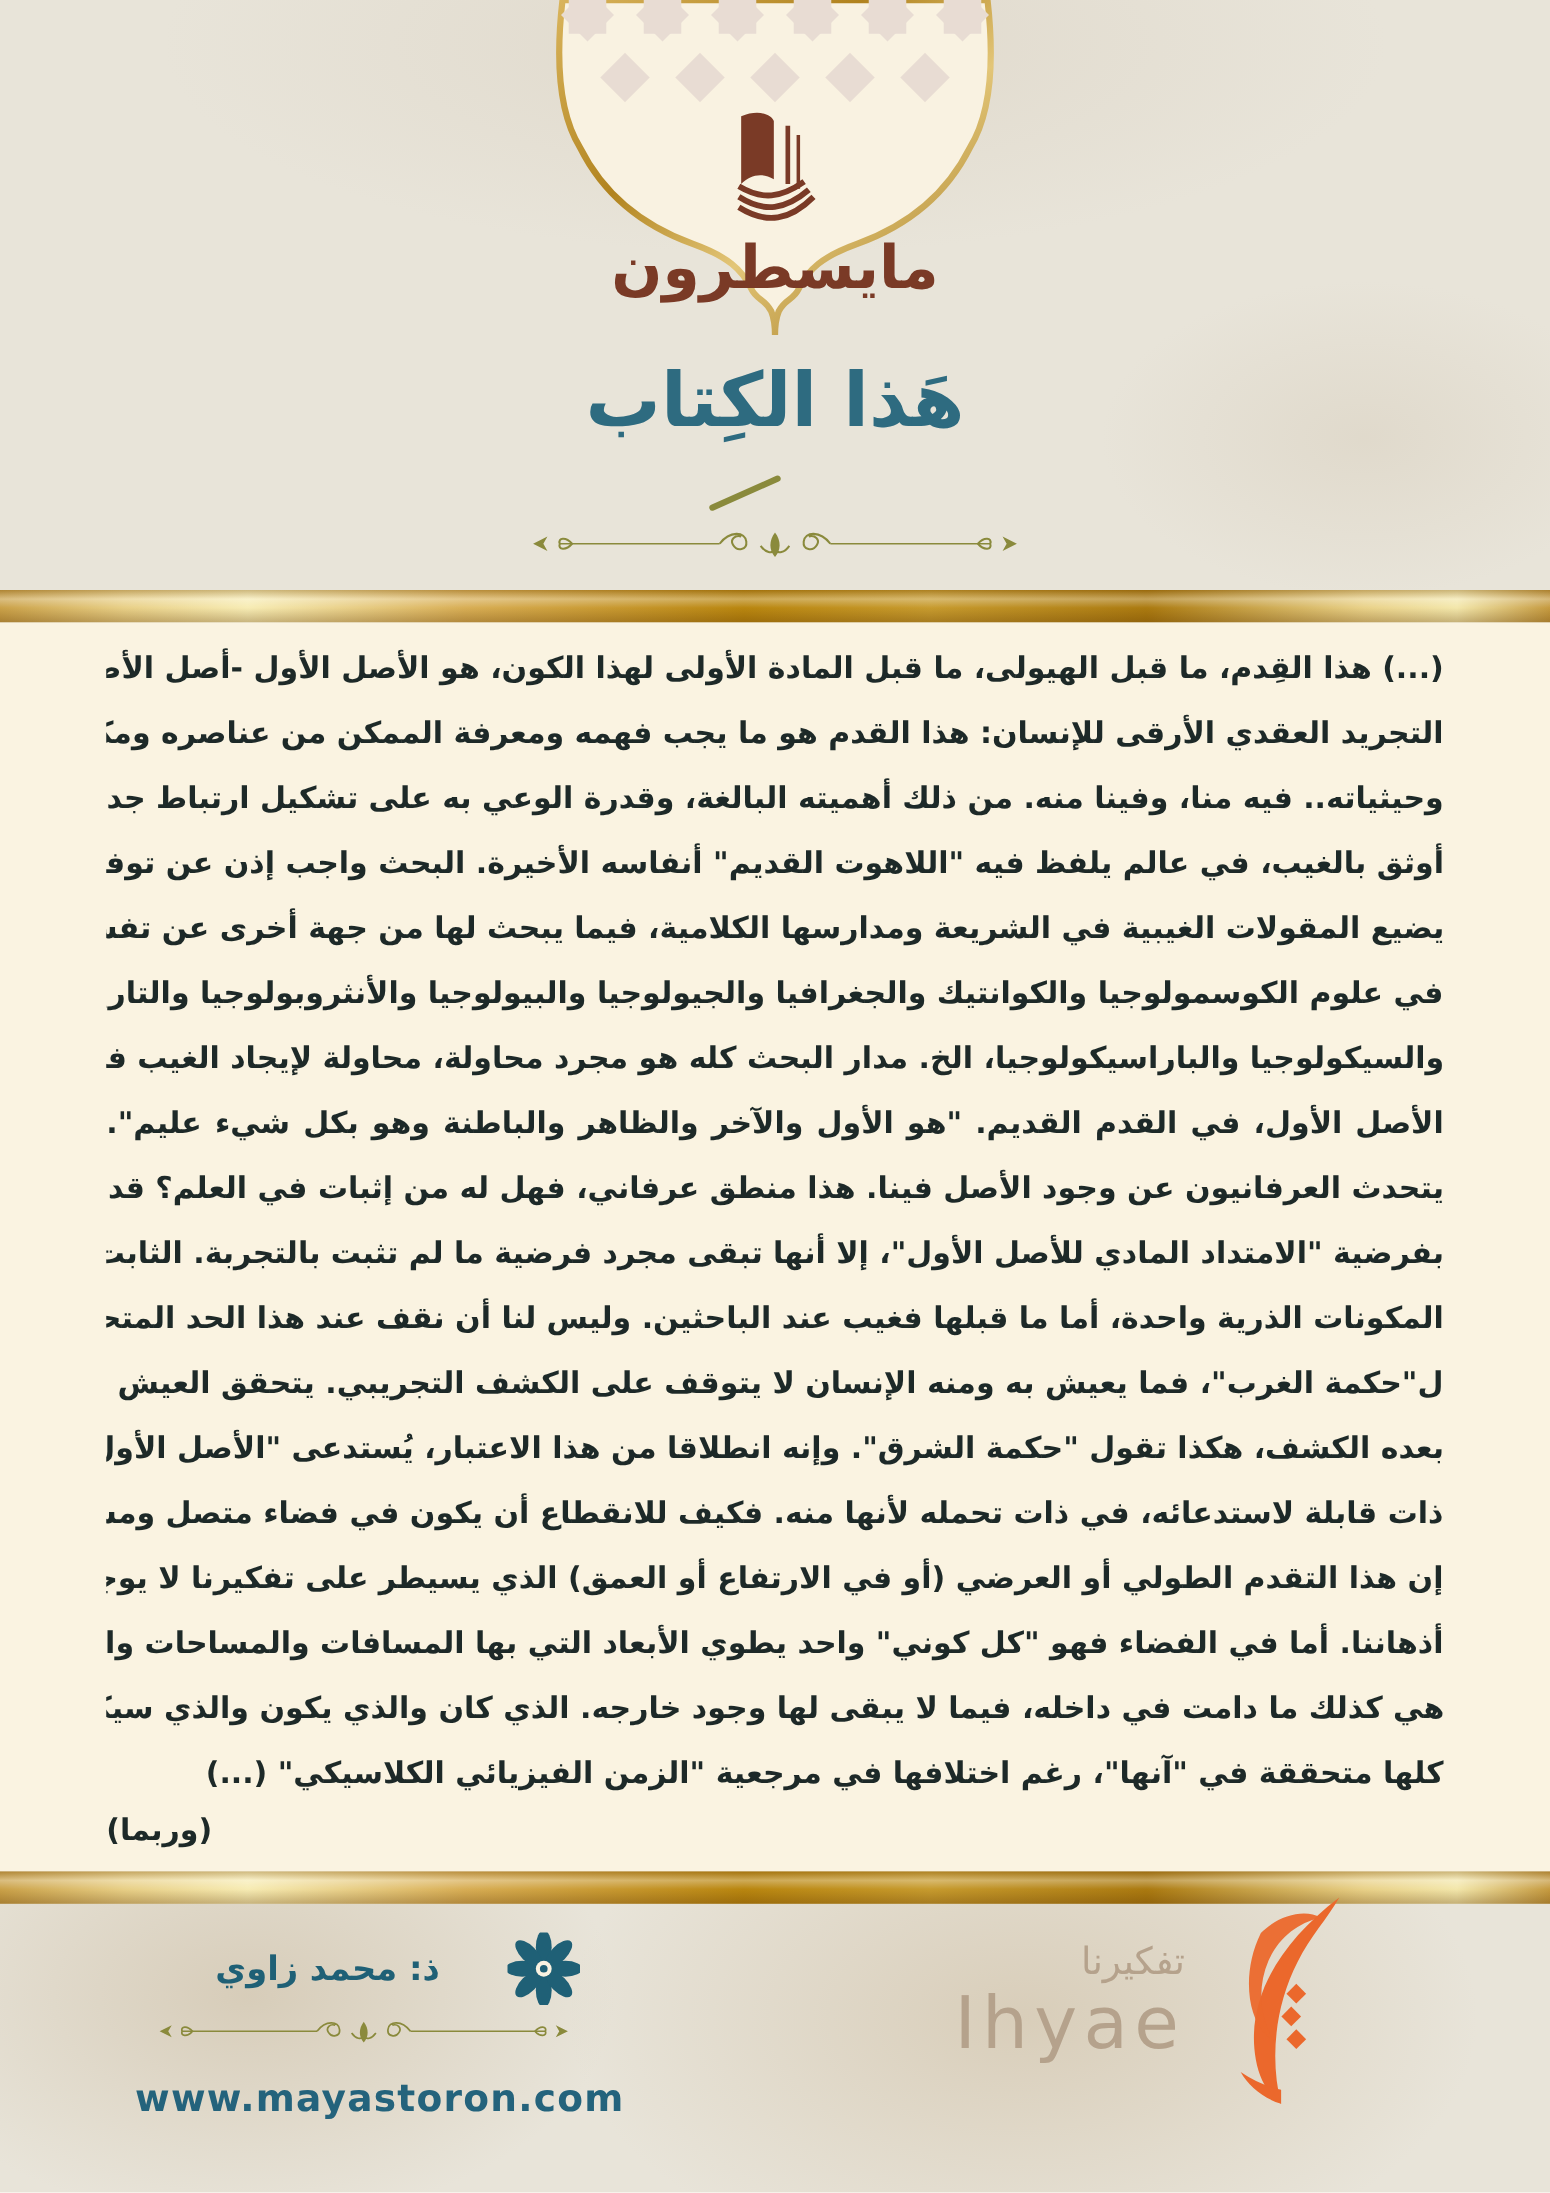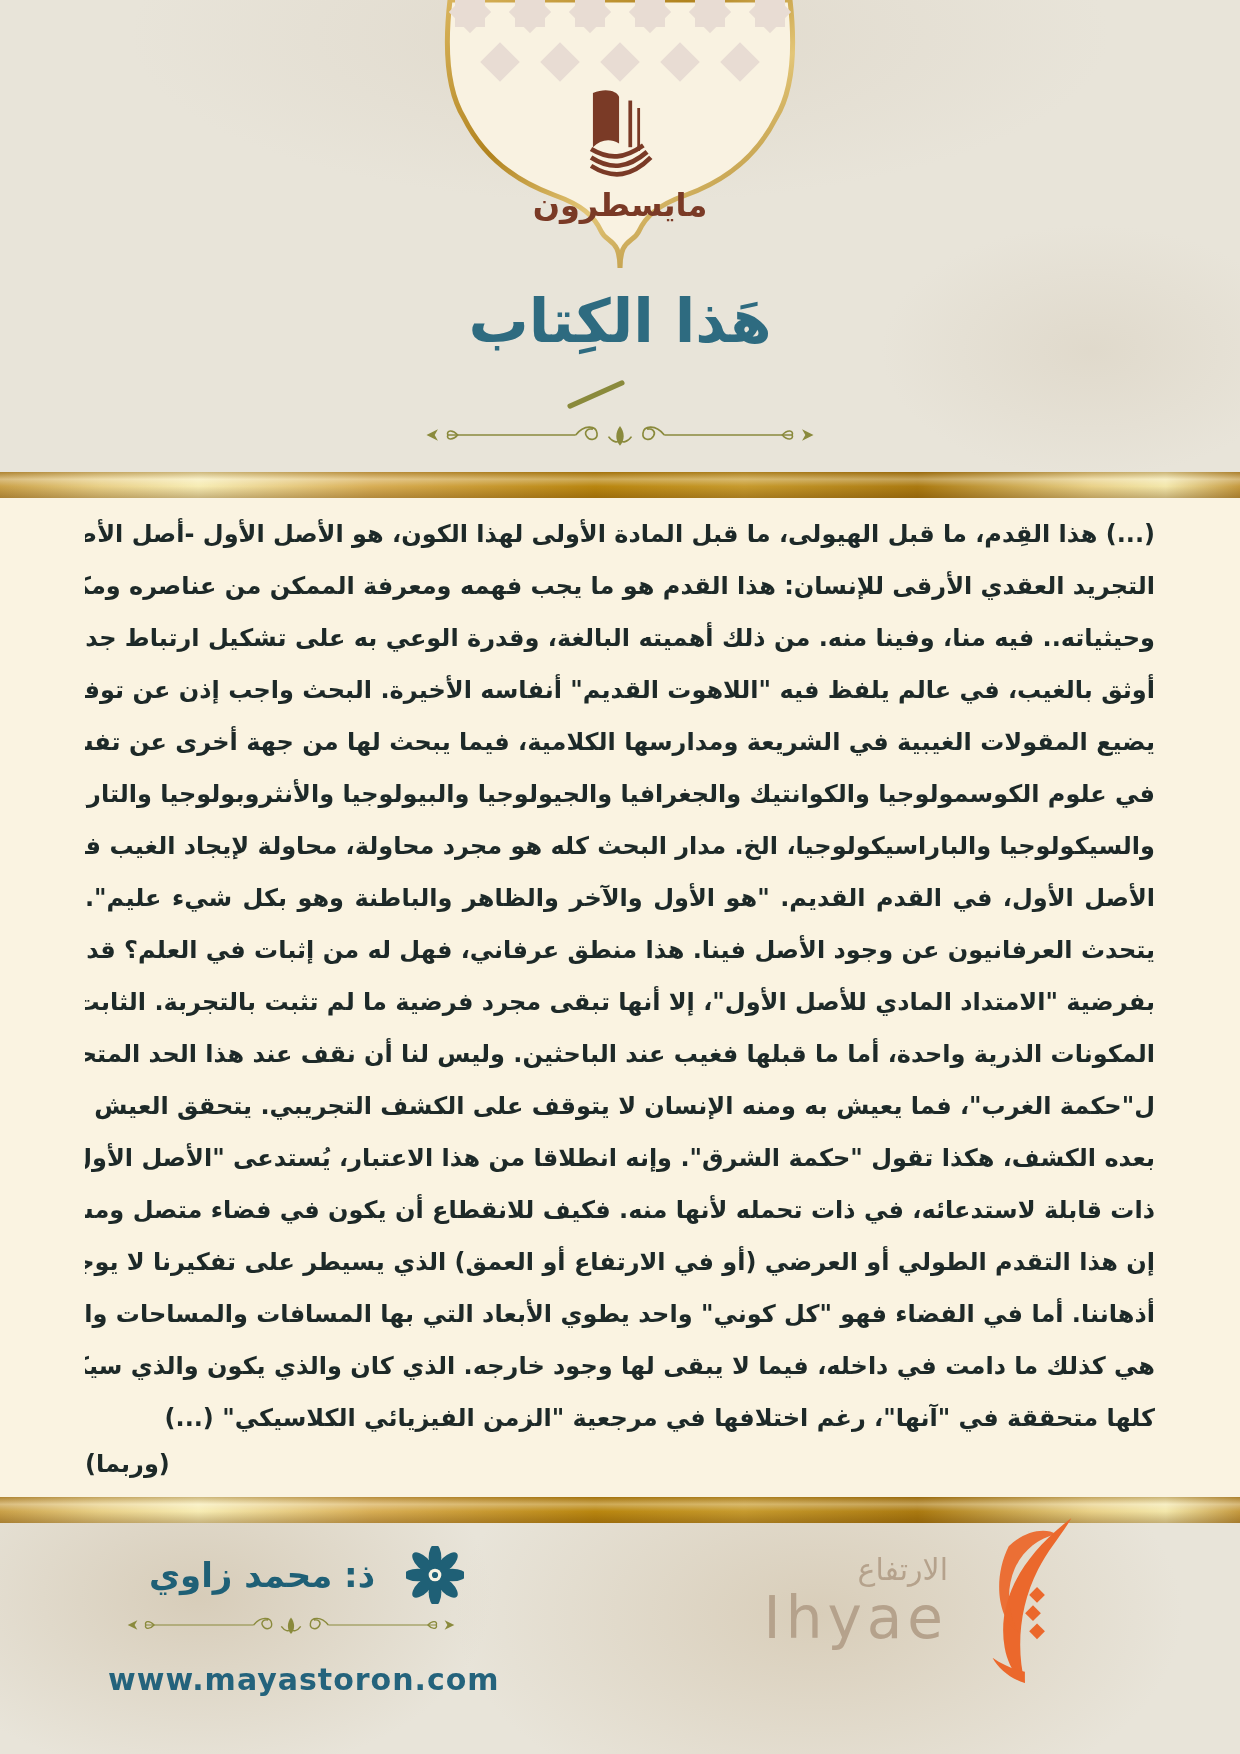--- a/index.html
+++ b/index.html
@@ -11,41 +11,41 @@
       radial-gradient(ellipse 420px 260px at 16% 91%, rgba(206,192,168,.65), rgba(206,192,168,0) 70%),
       radial-gradient(ellipse 520px 300px at 66% 92%, rgba(210,196,172,.7), rgba(210,196,172,0) 70%),
       radial-gradient(ellipse 700px 240px at 50% 2%, rgba(214,204,188,.45), rgba(214,204,188,0) 70%),
       radial-gradient(ellipse 300px 180px at 88% 20%, rgba(212,202,184,.4), rgba(212,202,184,0) 70%);
   }
   .abs{position:absolute;}
   
   .frame-wrap{left:440px;top:0;width:360px;height:312px;}
   .logo-block{left:0;top:88px;width:100%;text-align:center;}
   .book-icon{display:block;margin:0 auto;}
-  .publisher-name{margin-top:4px;font-size:32px;font-weight:bold;color:#7a3a26;direction:rtl;line-height:1.1;}
+  .publisher-name{margin-top:4px;font-size:48px;font-weight:bold;color:#7a3a26;direction:rtl;line-height:1.1;}
   .page-title{left:0;top:288px;width:100%;text-align:center;font-size:60px;font-weight:bold;color:#2e6b80;line-height:1.1;direction:rtl;}
   .title-accent{left:565px;top:392px;width:62px;height:5px;background:#8a8a3c;border-radius:3px;transform:rotate(-24deg);}
   .divider-top{left:415px;top:420px;}
   
   .gold-band{left:0;width:1240px;height:26px;
     background-image:
       linear-gradient(180deg, rgba(110,65,0,.30) 0%, rgba(255,255,255,.30) 28%, rgba(255,255,255,0) 55%, rgba(90,50,0,.30) 100%),
       linear-gradient(90deg,#caa148 0%,#e8cf86 8%,#f7ecb4 16%,#d8ae55 30%,#b9860f 48%,#c79b2e 60%,#ab7a10 74%,#e9d188 88%,#f3e7ab 94%,#c59a3f 100%);}
   .band-top{top:472px;}
   .band-bottom{top:1497px;}
   
   .body-panel{left:0;top:498px;width:1240px;height:999px;background:#faf3e1;}
   .body-text{direction:rtl;padding:10px 85px 0 85px;color:#1d2928;font-weight:bold;}
   .body-line{white-space:nowrap;overflow:hidden;line-height:52px;height:52px;font-size:24px;
     text-align:justify;text-align-last:justify;}
   .body-line.last-line{text-align:right;text-align-last:right;}
   .signature{direction:rtl;text-align:left;font-size:24px;font-weight:bold;color:#1d2928;line-height:40px;padding:0 85px;}
   
   .author-row{left:118px;top:1546px;width:346px;display:flex;direction:rtl;align-items:center;}
-  .author-name{flex:1;text-align:center;font-size:34px;font-weight:bold;color:#1f6076;direction:rtl;white-space:nowrap;}
+  .author-name{flex:1;text-align:center;font-size:27px;font-weight:bold;color:#1f6076;direction:rtl;white-space:nowrap;}
   .divider-footer{left:118px;top:1612px;}
   .website{left:108px;top:1642px;width:366px;text-align:center;font-size:30px;font-weight:bold;color:#24637c;letter-spacing:1px;cursor:pointer;margin-top:20px;}
   .imprint-text{left:748px;top:1552px;width:200px;text-align:right;color:#b5a28c;direction:rtl;}
   .imprint-ar{font-size:30px;line-height:1.2;letter-spacing:1px;}
   .imprint-en{direction:ltr;font-size:58px;line-height:1.05;letter-spacing:5px;font-weight:normal;}
   .ihyae-mark{left:948px;top:1516px;}
 </style>
 </head>
 <body>
 
@@ -204,21 +204,21 @@
     <g fill="#8a8a3c" stroke="none">
       <path d="M250 7 C244 15 244 24 250 31 C256 24 256 15 250 7 Z"></path>
       <path d="M14 18 L28 11 L24 18 L28 25 Z"></path>
       <path d="M486 18 L472 11 L476 18 L472 25 Z"></path>
     </g>
   </svg>
 
   <div class="abs website">www.mayastoron.com</div>
 
   <div class="abs imprint-text">
-    <div class="imprint-ar">الارتفاع</div>
+    <div class="imprint-ar">تفكيرنا</div>
     <div class="imprint-en">Ihyae</div>
   </div>
   <svg class="abs ihyae-mark" width="172" height="172" viewBox="0 0 170 170">
     <g fill="#eb682c">
       <path d="M122 2 C72 40 48 85 56 130 C59 147 67 159 76 165 C67 130 71 88 89 53 C99 33 113 18 122 2 Z"></path>
       <path d="M60 30 C75 15 96 11 107 18 C89 22 74 34 66 52 C57 73 59 97 70 115 C49 103 44 62 60 30 Z" opacity="0.94"></path>
       <path d="M76 165 C62 161 50 151 44 140 C54 147 66 152 76 154 Z"></path>
       <g transform="translate(88,78) rotate(45)">
           <rect x="-5.5" y="-5.5" width="11" height="11"></rect>
         </g>

